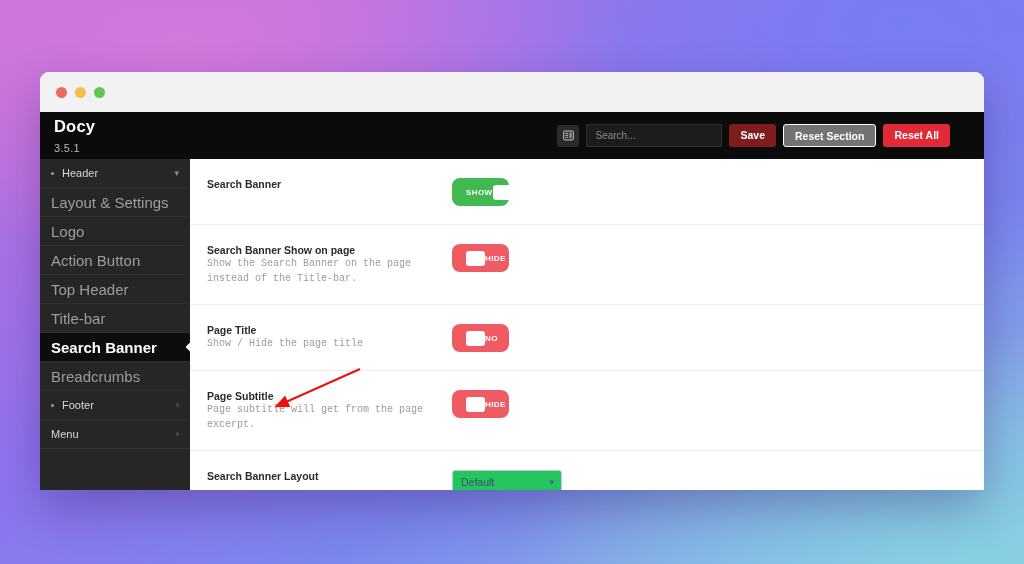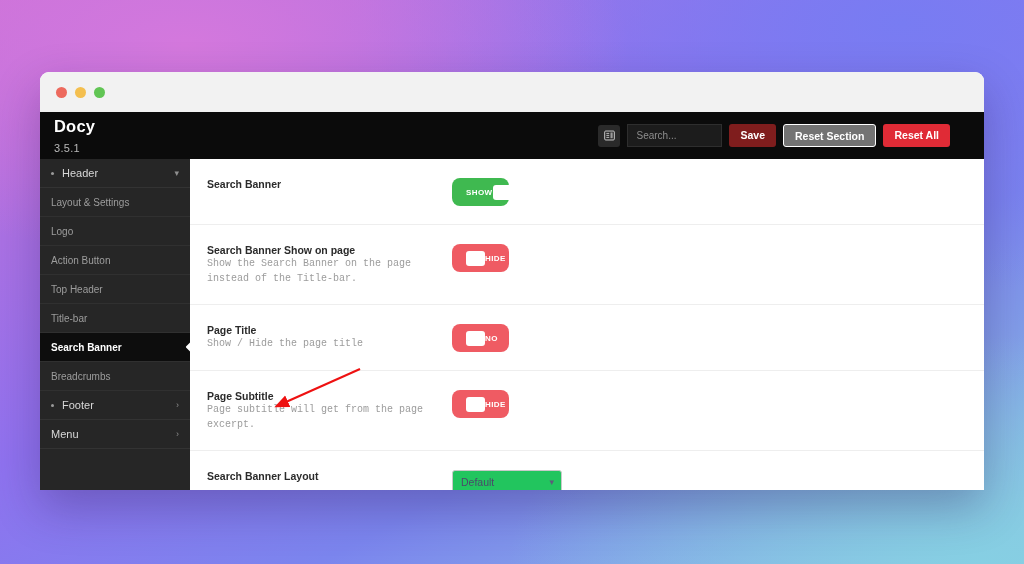--- a/index.html
+++ b/index.html
@@ -79,21 +79,21 @@
   .panel-icon-btn {
     width: 22px; height: 22px;
     background: #2a2a2a;
     border: none;
     border-radius: 3px;
     display: flex; align-items: center; justify-content: center;
     cursor: pointer;
     flex: none;
   }
   .search-box {
-    width: 95px;
+    width: 136px;
     height: 23px;
     background: #1c1c1c;
     border: 1px solid #2e2e2e;
     color: #c8c8c8;
     font-size: 10px;
     font-family: "Liberation Sans", sans-serif;
     padding: 0 8px;
     outline: none;
   }
   .search-box::placeholder { color: #8d8d8d; }
@@ -141,21 +141,21 @@
   }
   .nav-group .grp-label { flex: 1; }
   .chev { font-size: 9px; color: #8f8f8f; }
 
   .nav-item {
     height: 29px;
     display: flex;
     align-items: center;
     padding: 0 11px 0 11px;
     color: #9d9d9d;
-    font-size: 10px;
+    font-size: 15px;
     border-bottom: 1px solid #303030;
     cursor: pointer;
     position: relative;
   }
   .nav-item.active {
     background: #0d0d0d;
     color: #ffffff;
     font-weight: 600;
   }
   .nav-item.active::after {

